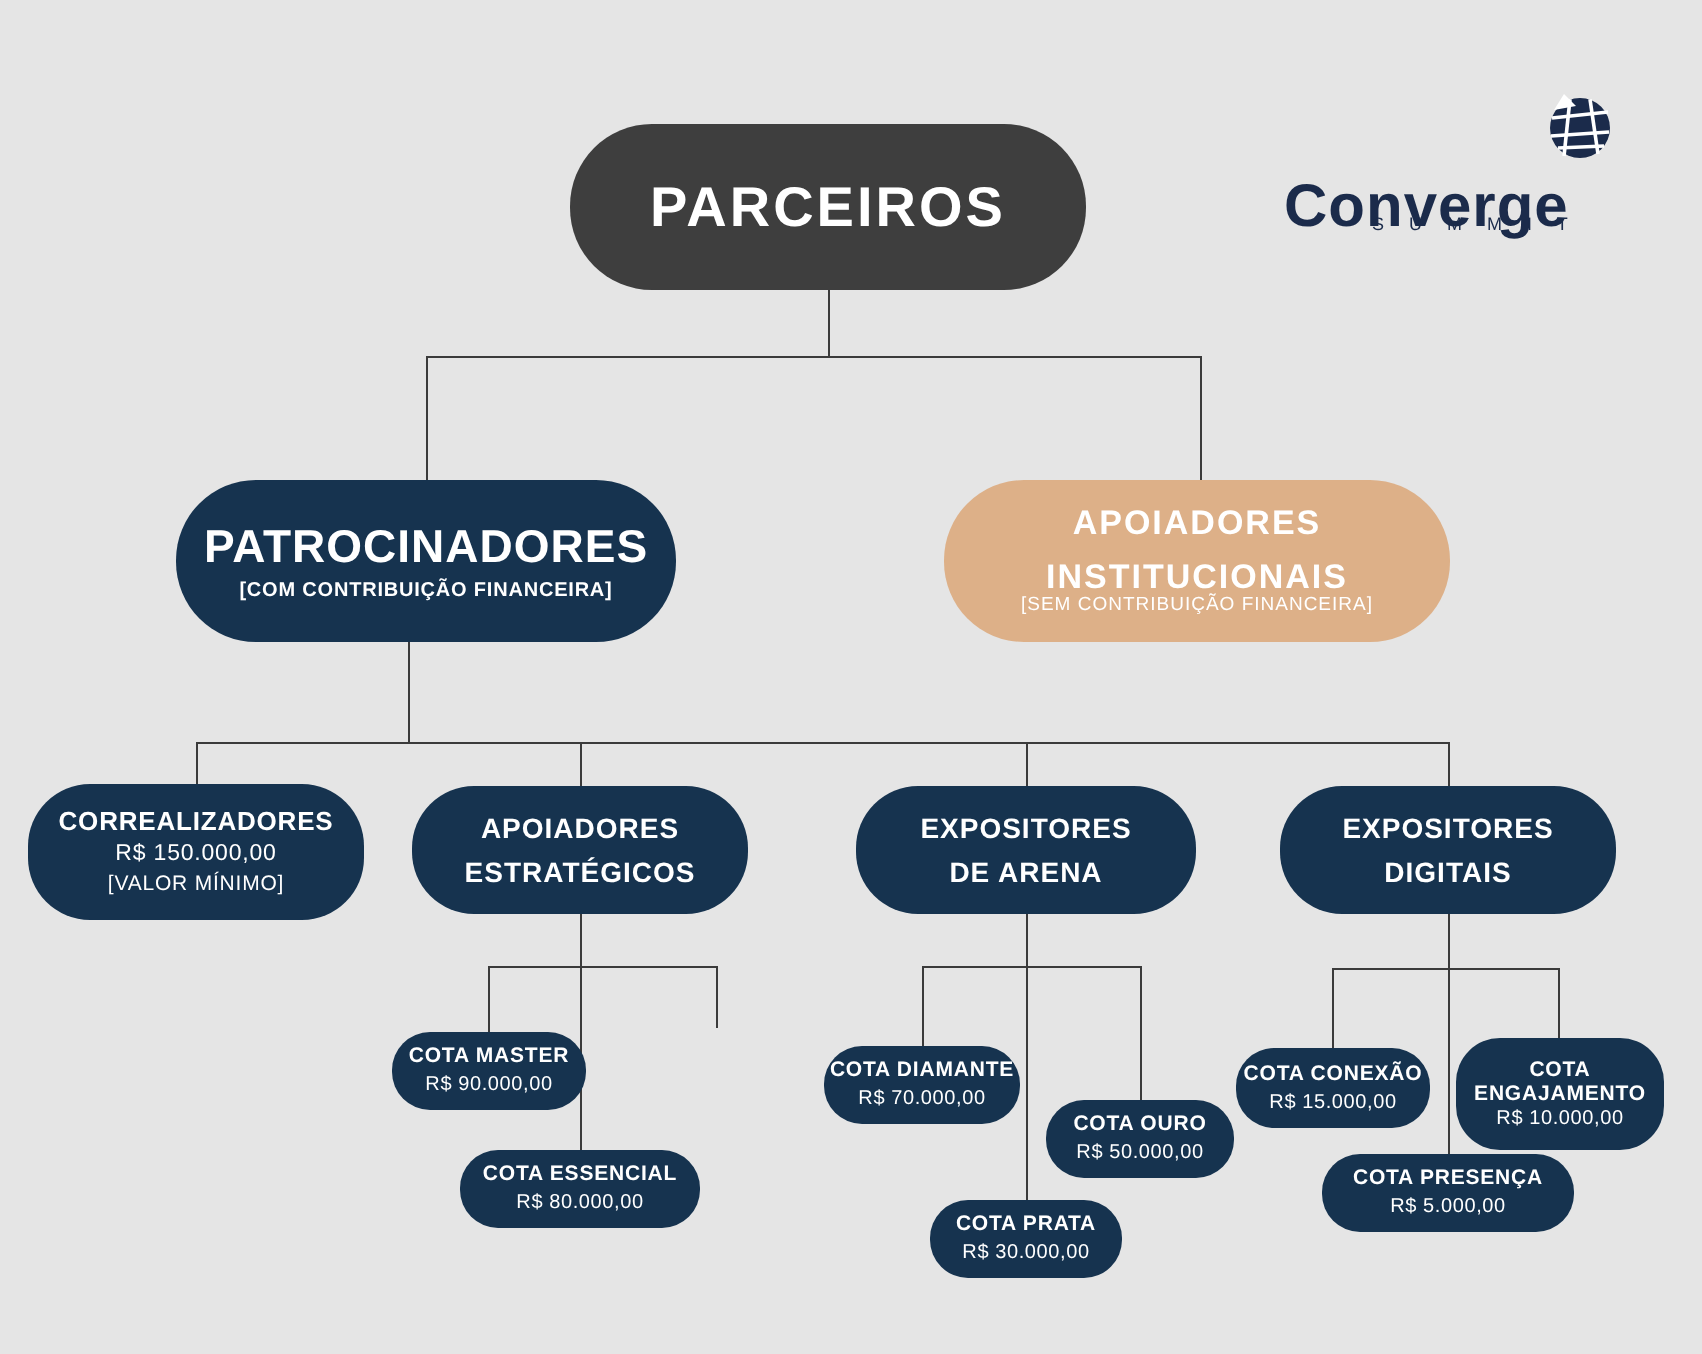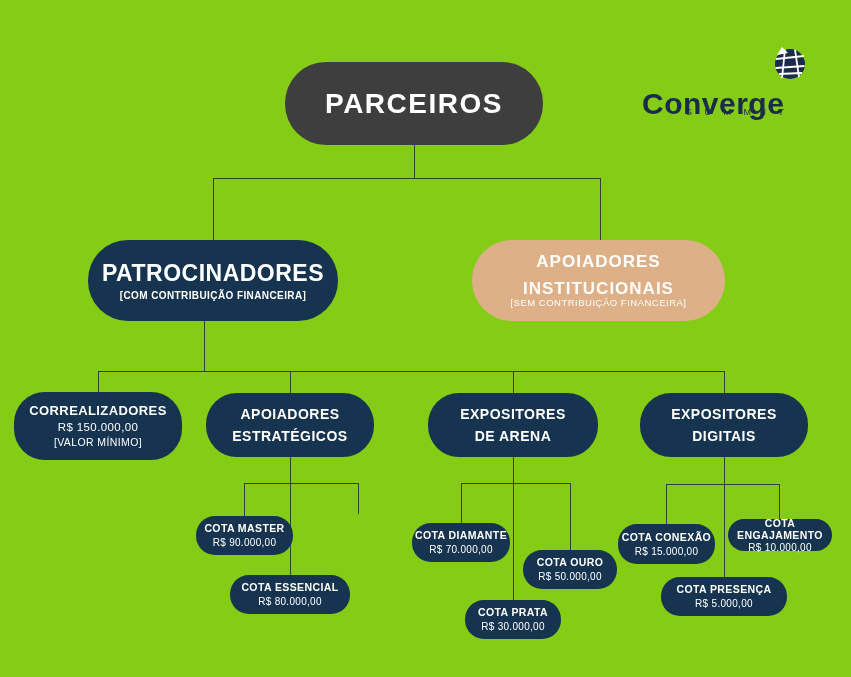--- a/index.html
+++ b/index.html
@@ -1,17 +1,17 @@
 <!DOCTYPE html>
 <html><head>
 <meta charset="utf-8">
 <style>
   html,body{margin:0;padding:0;background:#ffffff;}
   #canvas{
-    position:relative;width:851px;height:677px;background:#84cc16;overflow:hidden;
+    position:relative;width:851px;height:677px;background:#e5e5e5;overflow:hidden;
     font-family:"Liberation Sans","DejaVu Sans",sans-serif;
     --root:#3E3E3E;--navy:#16334F;--tan:#DDB088;--line:#3b3b3b;--logo:#1B2B4B;
   }
   .box{position:absolute;display:flex;flex-direction:column;align-items:center;justify-content:center;
        color:#fff;text-align:center;box-sizing:border-box;}
   .root-box{background:var(--root);border-radius:41px;}
   .navy{background:var(--navy);}
   .tan{background:var(--tan);}
   .pill-lg{border-radius:40px;}
   .pill-md{border-radius:31px;}
@@ -142,21 +142,21 @@
   </div>
   <div class="box navy pill-sm" style="left:465px;top:600px;width:96px;height:39px">
     <span class="t-sm-title">COTA PRATA</span>
     <span class="t-sm-val">R$ 30.000,00</span>
   </div>
 
   <div class="box navy pill-sm" style="left:618px;top:524px;width:97px;height:40px">
     <span class="t-sm-title">COTA CONEXÃO</span>
     <span class="t-sm-val">R$ 15.000,00</span>
   </div>
-  <div class="box navy" style="left:728px;top:519px;width:104px;height:32px;border-radius:22px">
+  <div class="box navy" style="left:728px;top:519px;width:104px;height:56px;border-radius:22px">
     <span class="t-sm-title">COTA</span>
     <span class="t-sm-title">ENGAJAMENTO</span>
     <span class="t-sm-val0">R$ 10.000,00</span>
   </div>
   <div class="box navy pill-sm" style="left:661px;top:577px;width:126px;height:39px">
     <span class="t-sm-title">COTA PRESENÇA</span>
     <span class="t-sm-val">R$ 5.000,00</span>
   </div>
 
 </div>

